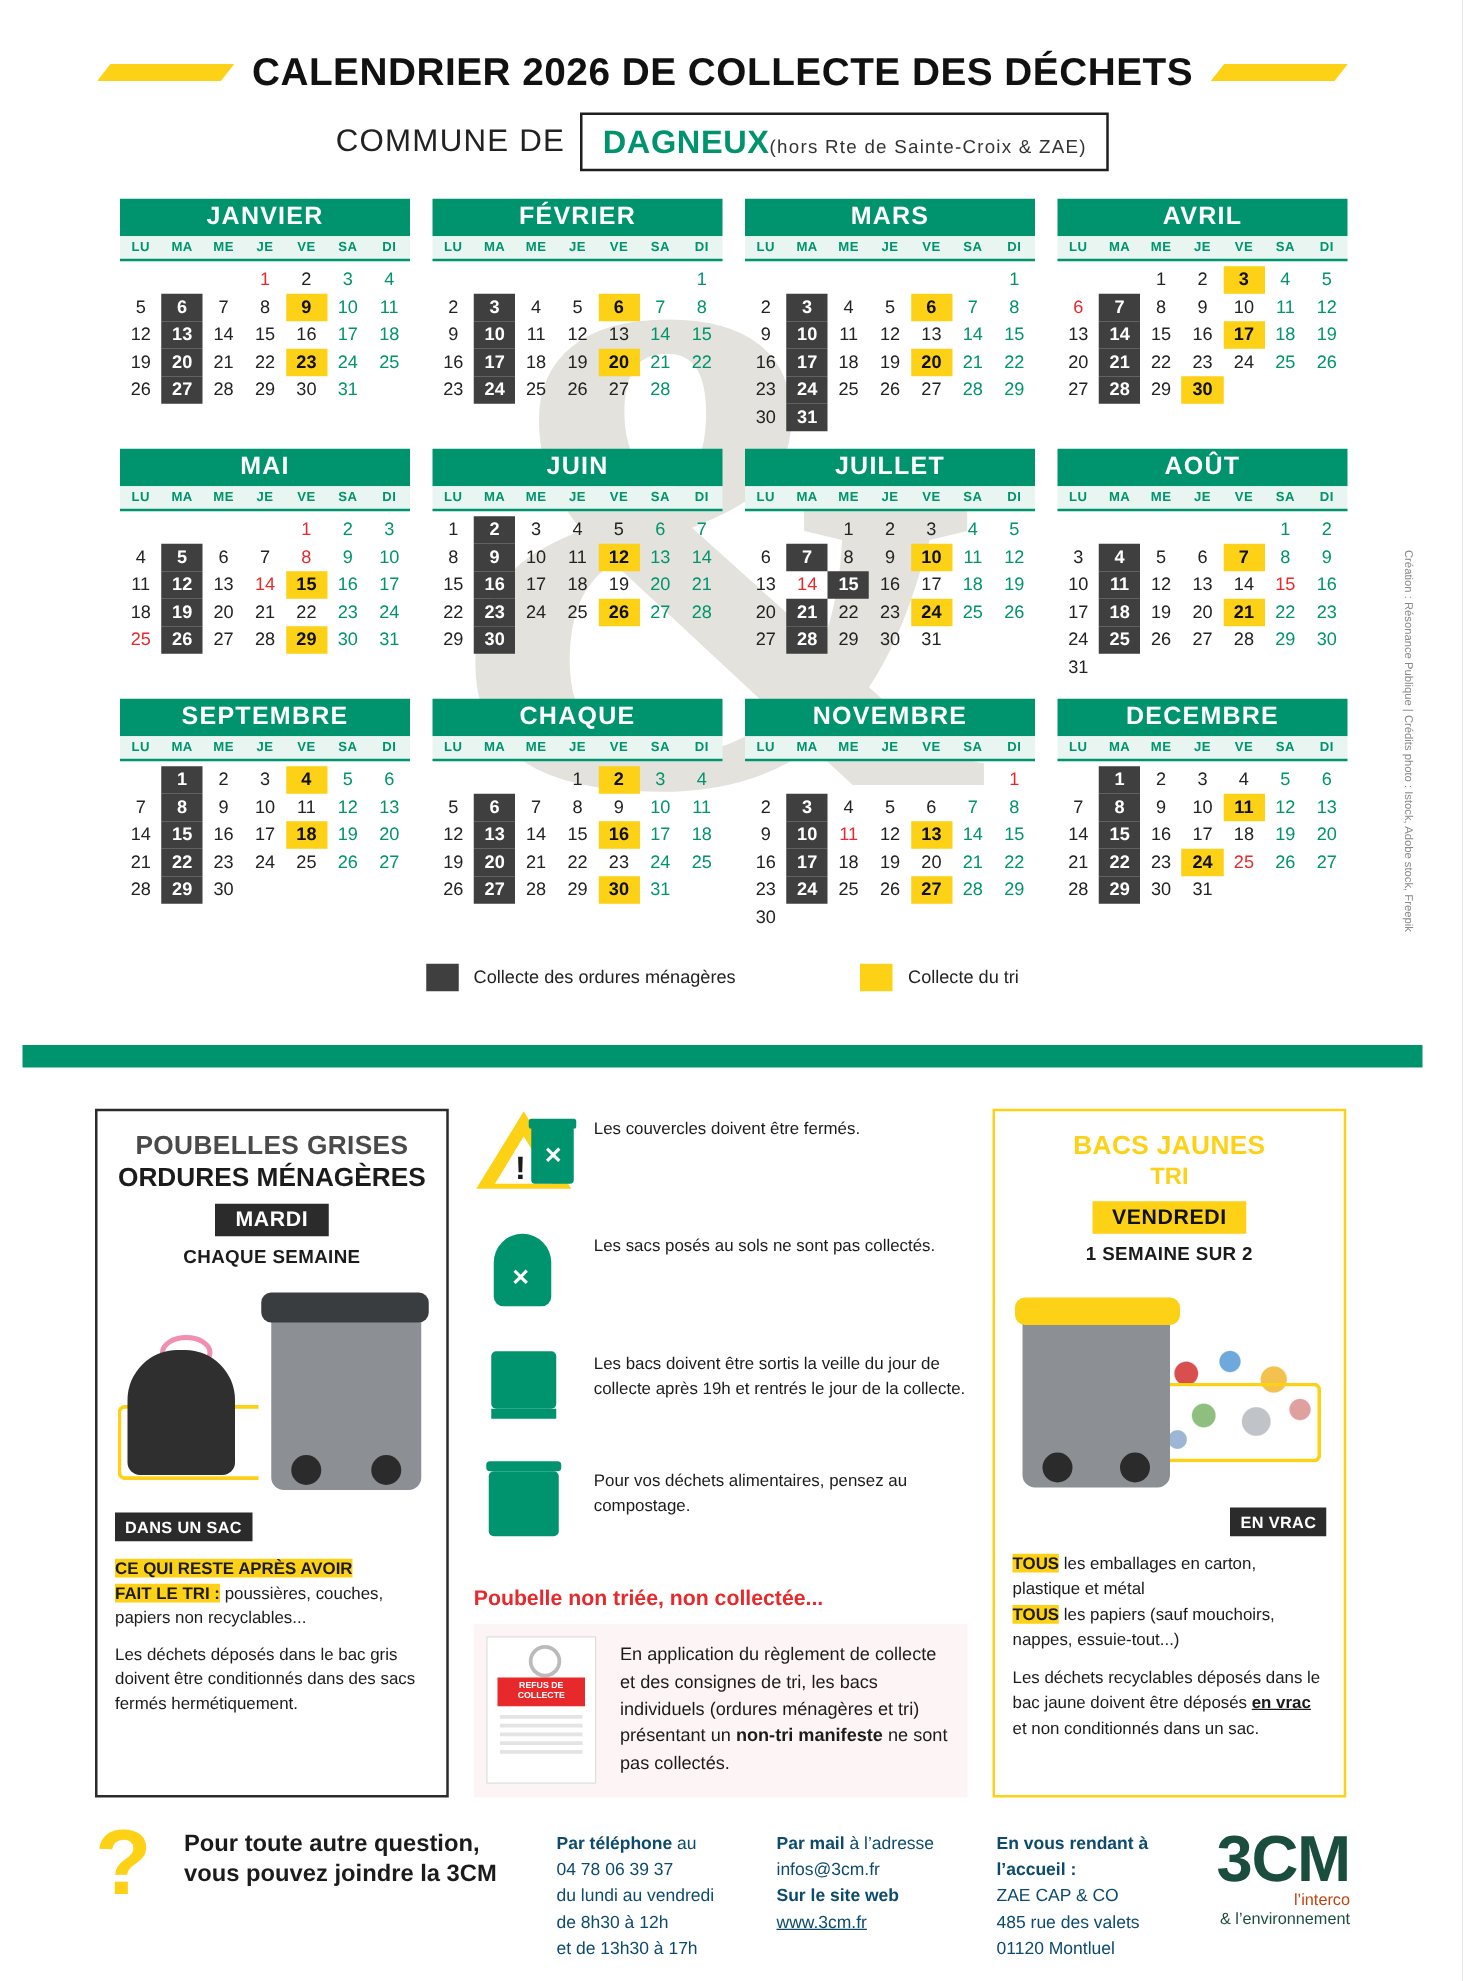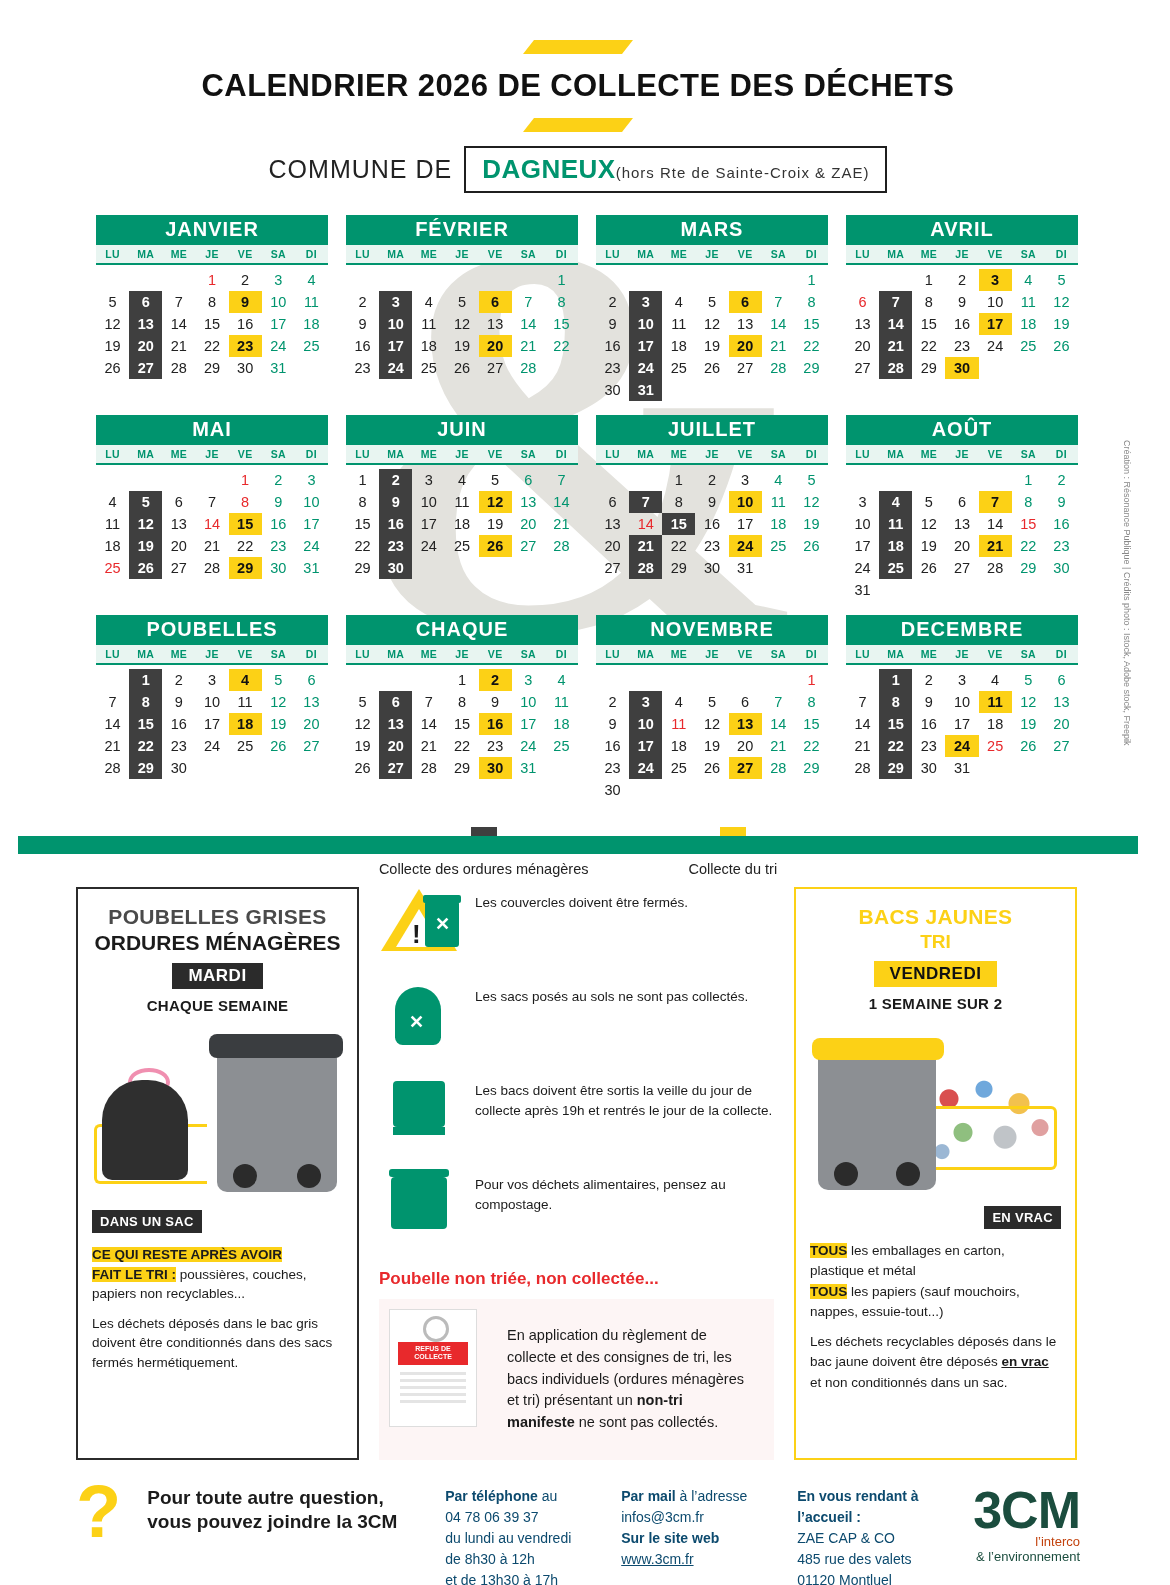--- a/index.html
+++ b/index.html
@@ -5,21 +5,21 @@
   html,body{margin:0;padding:0;background:#c9cdd2;}
   body{font-family:"Liberation Sans", sans-serif;}
   #page{position:relative;width:1170px;height:1585px;background:#ffffff;overflow:hidden;}
   .sheet{position:absolute;left:18px;top:10px;width:1120px;height:1565px;background:#fff;}
 
   
   .watermark{position:absolute;left:330px;top:150px;font-size:560px;line-height:560px;color:#e3e2dd;font-family:"Liberation Serif",serif;font-weight:700;z-index:0;user-select:none;}
 
   
   .head{position:relative;z-index:2;padding-top:30px;text-align:center;}
-  .title-row{display:flex;align-items:center;justify-content:center;gap:14px;flex-direction:column;}
+  .title-row{display:flex;align-items:center;justify-content:center;gap:14px;}
   .bar{width:110px;height:14px;background:#fcd116;}
   .bar.slant-l{clip-path:polygon(10% 0,100% 0,90% 100%,0 100%);}
   .bar.slant-r{clip-path:polygon(10% 0,100% 0,90% 100%,0 100%);}
   h1{font-size:31px;margin:0;letter-spacing:.4px;color:#111;font-weight:700;}
   .sub{margin-top:14px;display:flex;align-items:center;justify-content:center;gap:12px;font-size:25px;color:#222;letter-spacing:1px;}
   .commune-box{border:2px solid #1f1f1f;padding:6px 16px;display:flex;align-items:baseline;gap:0;}
   .commune{color:#00946e;font-weight:700;font-size:26px;letter-spacing:.5px;}
   .commune-note{font-size:15px;color:#333;}
 
   
@@ -31,21 +31,21 @@
   .days{display:grid;grid-template-columns:repeat(7,1fr);margin-top:4px;}
   .d{height:22px;line-height:22px;text-align:center;font-size:14.5px;color:#222;position:relative;}
   .d.we{color:#00946e;}
   .d.hol{color:#e8292c;}
   .d.om{background:#3f3f3f;color:#fff;font-weight:700;}
   .d.tri{background:#fcd116;color:#111;font-weight:700;}
   .d.empty{visibility:hidden;}
 
   
   .legend{position:relative;z-index:2;display:flex;justify-content:center;gap:100px;margin-top:26px;font-size:14.5px;color:#222;}
-  .legend div{display:flex;align-items:center;gap:12px;flex-direction:column;}
+  .legend div{display:flex;align-items:center;gap:12px;}
   .sw{width:26px;height:22px;display:inline-block;}
   .sw.grey{background:#3f3f3f;}
   .sw.yel{background:#fcd116;}
 
   .greenband{position:absolute;left:0;top:826px;width:1120px;height:18px;background:#00946e;z-index:3;}
 
   
   .bottom{position:absolute;top:855px;left:0;width:1120px;z-index:3;}
   .cols{display:flex;gap:20px;padding:22px 58px 0 58px;}
 
@@ -81,21 +81,21 @@
   .clockfeet{position:absolute;left:14px;top:52px;width:52px;height:8px;background:#00946e;}
   .compost{position:absolute;left:12px;top:8px;width:56px;height:52px;background:#00946e;border-radius:4px;}
   .compost-top{position:absolute;left:10px;top:0px;width:60px;height:8px;background:#00946e;border-radius:3px;}
   .mid-title{color:#e8292c;font-weight:700;font-size:17px;margin:24px 0 10px;}
   .nontri{display:flex;gap:14px;background:#fdf5f5;padding:10px;}
   .hanger{width:86px;min-width:86px;height:116px;background:#fff;border:1px solid #ddd;position:relative;}
   .hanger-top{position:absolute;left:33px;top:6px;width:20px;height:20px;border:3px solid #bbb;border-radius:50%;}
   .hanger-lbl{position:absolute;left:8px;top:32px;right:8px;background:#e8292c;color:#fff;font-size:7px;font-weight:700;text-align:center;padding:3px 0;line-height:1.2;}
   .hanger-lines{position:absolute;left:10px;right:10px;top:62px;}
   .hanger-lines i{display:block;height:3px;background:#e4e4e4;margin-bottom:4px;}
-  .nontri p{margin:16px;font-size:14.5px;line-height:1.5;color:#1b1b1b;}
+  .nontri p{margin:5px;font-size:14.5px;line-height:1.5;color:#1b1b1b;}
 
   .panel-right{width:283px;border:2px solid #fcd116;padding:16px 14px;box-sizing:border-box;}
   .pr-t1{text-align:center;font-size:21px;font-weight:700;color:#fcd116;letter-spacing:.3px;}
   .pr-t2{text-align:center;font-size:19px;font-weight:700;color:#fcd116;margin-top:2px;}
   .pr-day{display:block;margin:8px auto 0;background:#fcd116;color:#111;font-weight:700;font-size:17px;padding:3px 16px;width:max-content;letter-spacing:.5px;}
   .pr-freq{text-align:center;font-weight:700;font-size:15px;margin-top:8px;color:#1b1b1b;letter-spacing:.3px;}
   .yart{position:relative;height:180px;margin:12px 0 2px;}
   .ybin{position:absolute;left:8px;top:26px;width:118px;height:140px;background:#8c8f93;border-radius:6px 6px 10px 10px;}
   .ylid{position:absolute;left:2px;top:14px;width:132px;height:22px;background:#fcd116;border-radius:8px;}
   .trash-cloud{position:absolute;right:0px;top:46px;width:140px;height:96px;background:
@@ -526,21 +526,21 @@
             <div class="d om">25</div>
             <div class="d">26</div>
             <div class="d">27</div>
             <div class="d">28</div>
             <div class="d we">29</div>
             <div class="d we">30</div>
             <div class="d">31</div>
           </div>
         </div>
         <div class="month">
-          <div class="m-name">POUBELLES</div>
+          <div class="m-name">SEPTEMBRE</div>
           <div class="dow">
             <span>LU</span>
             <span>MA</span>
             <span>ME</span>
             <span>JE</span>
             <span>VE</span>
             <span>SA</span>
             <span>DI</span>
           </div>
           <div class="days">

